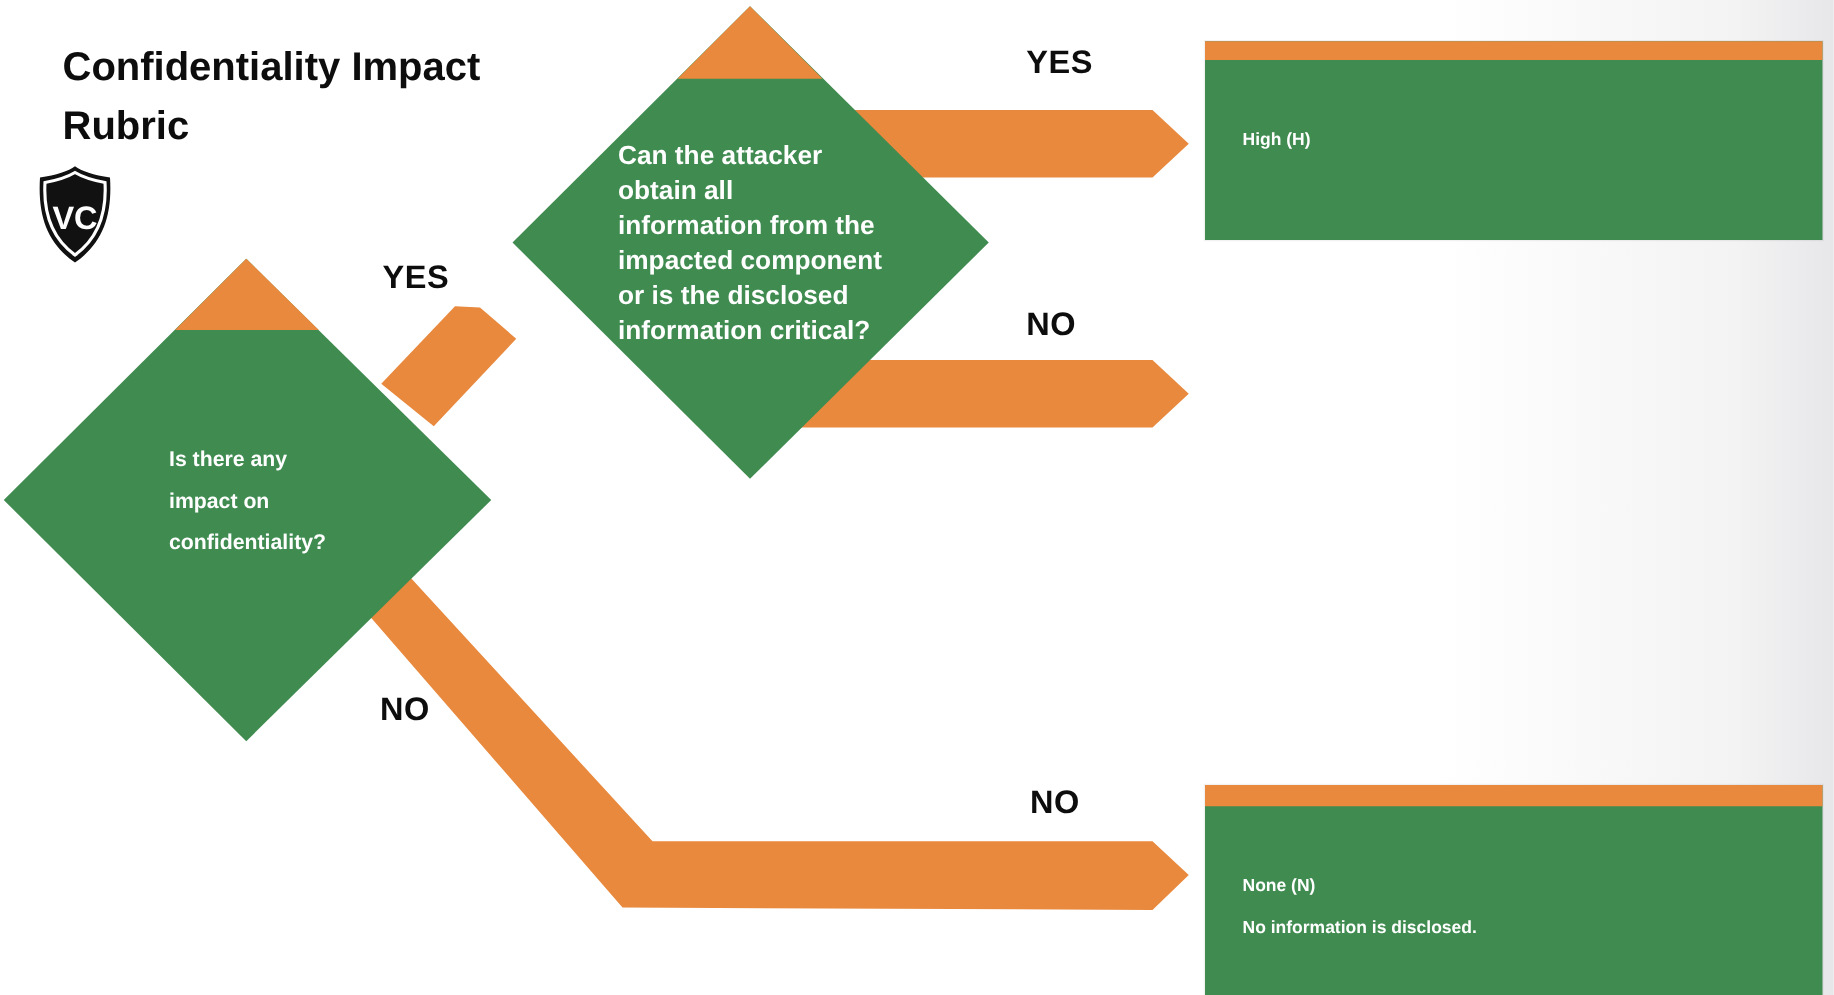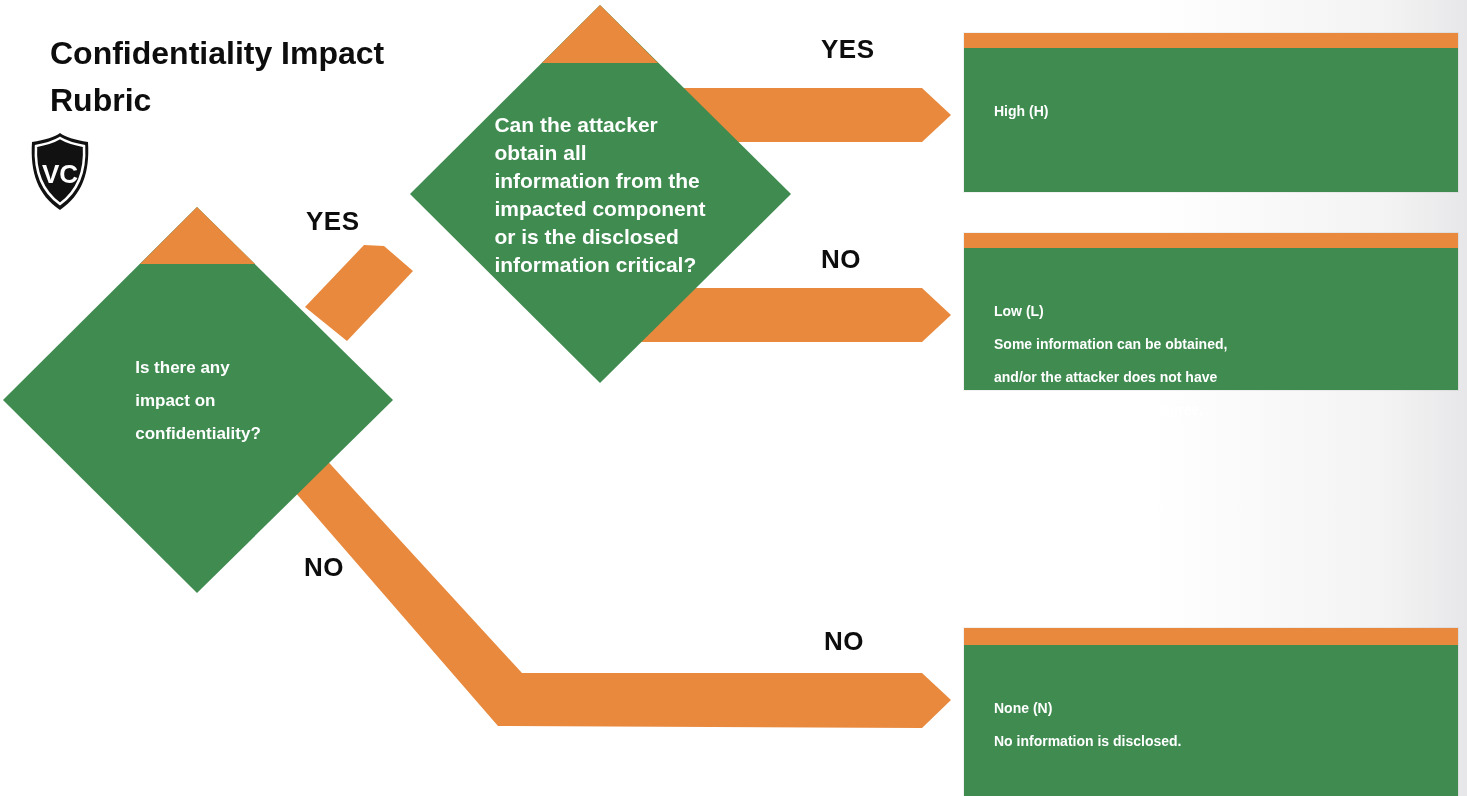--- a/index.html
+++ b/index.html
@@ -95,29 +95,20 @@
   <div class="edge-label lbl-no2">NO</div>
   <div class="edge-label lbl-no3">NO</div>
 
   <div class="outcome box-high">
     <div class="stripe"></div>
     <div class="content">
       <div>High (H)</div>
     </div>
   </div>
 
-  <div class="outcome box-low">
-    <div class="stripe"></div>
-    <div class="content">
-      <div>Low (L)</div>
-      <div class="desc">Some information can be obtained,
-and/or the attacker does not have
-control over the kind of degree.</div>
-    </div>
-  </div>
 
   <div class="outcome box-none">
     <div class="stripe"></div>
     <div class="content">
       <div>None (N)</div>
       <div class="desc">No information is disclosed.</div>
     </div>
   </div>
 
 </div>

